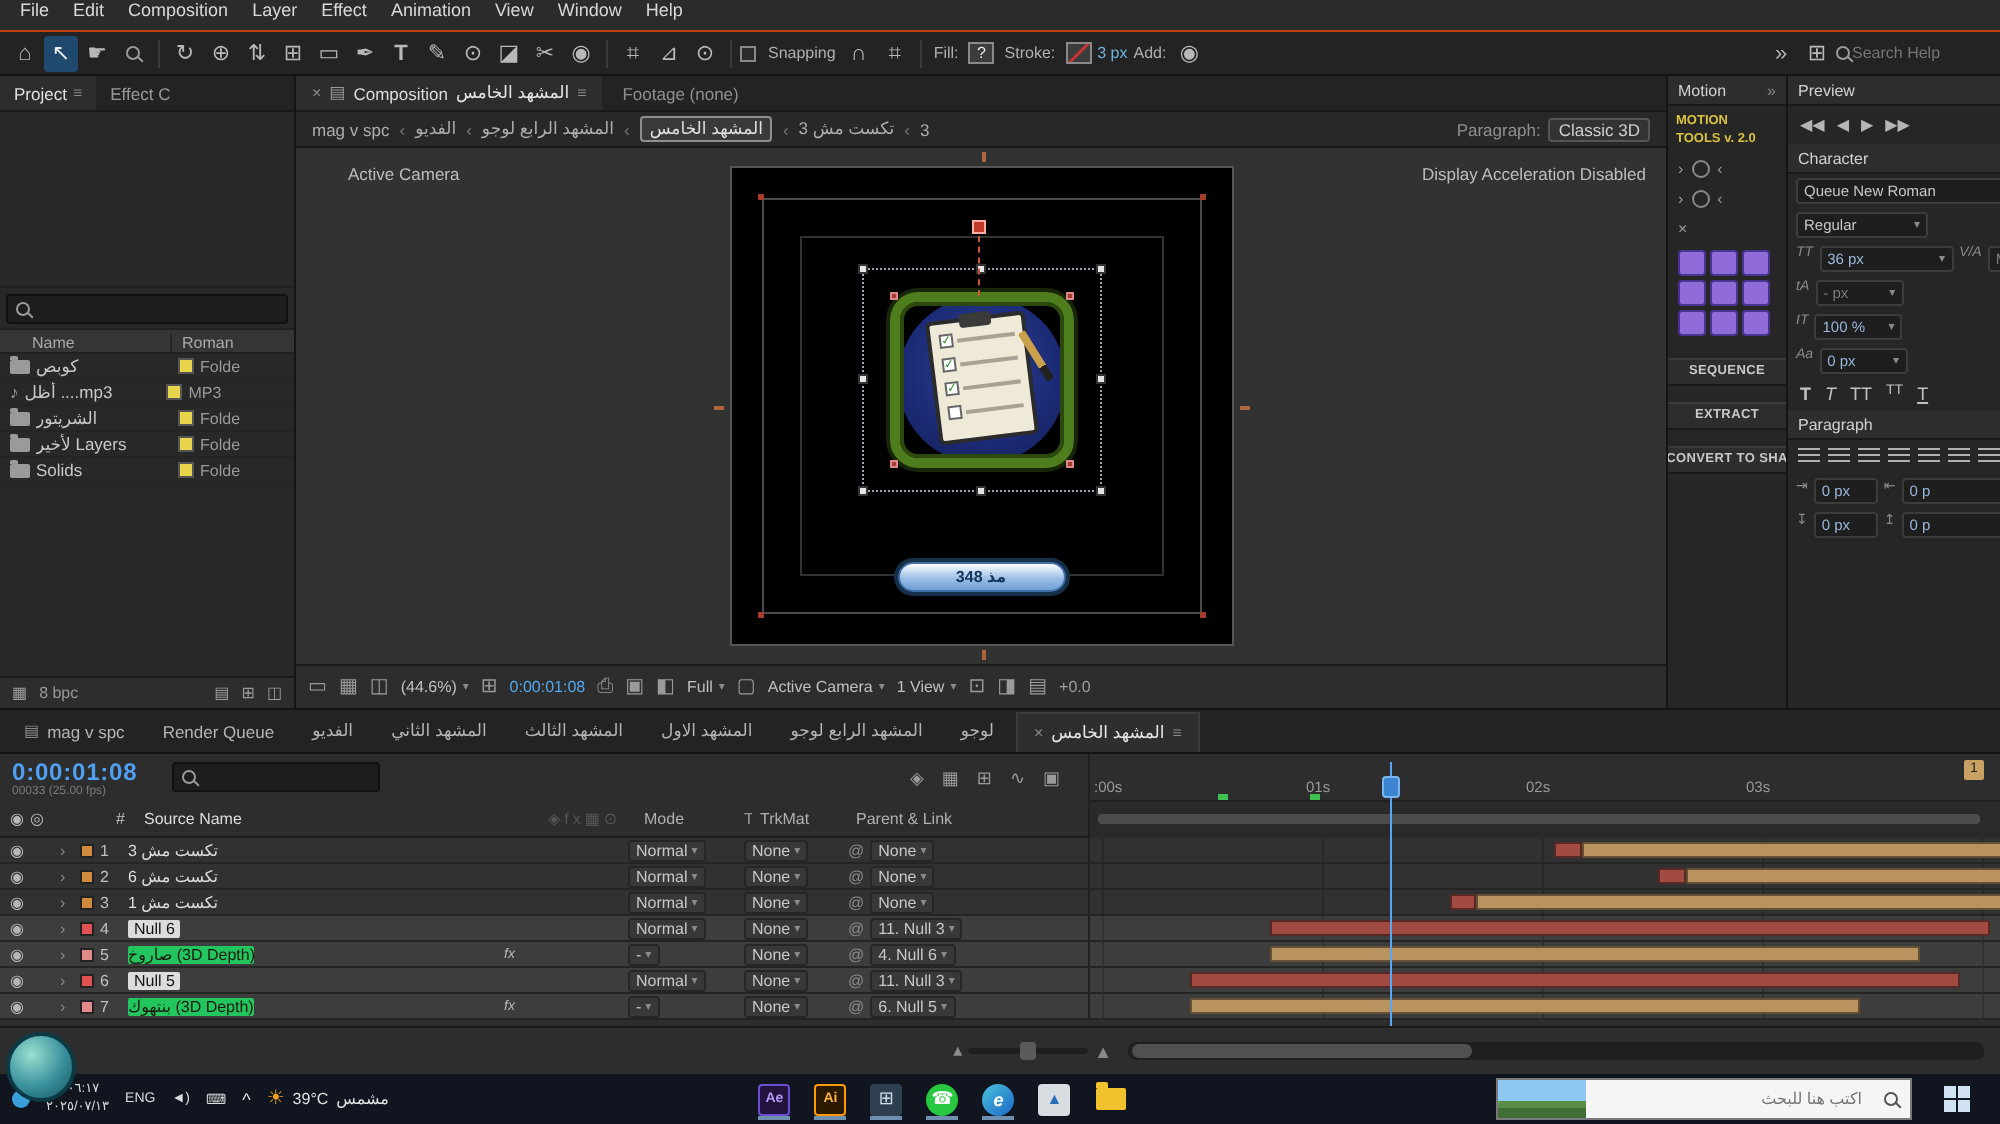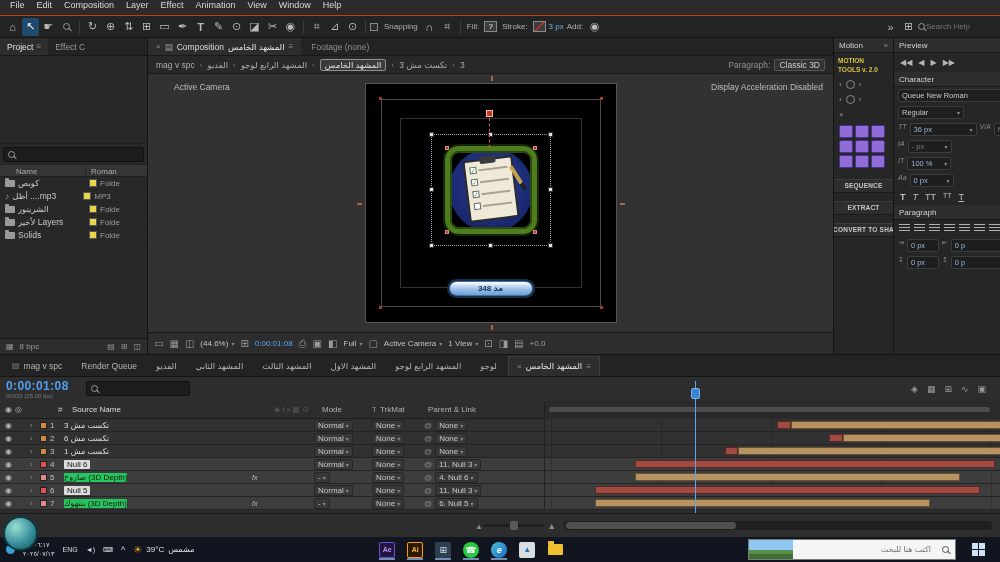--- a/index.html
+++ b/index.html
@@ -598,20 +598,29 @@
     <div class="tl-search">
         <span class="mag"></span>
       </div>
     <div class="tl-icons">
       <span>◈</span>
       <span>▦</span>
       <span>⊞</span>
       <span>∿</span>
       <span>▣</span>
     </div>
+    <div class="ruler">
+      <span class="rlab" style="left:2px">:00s</span>
+      <span class="rlab" style="left:108px">01s</span>
+      <span class="rlab" style="left:218px">02s</span>
+      <span class="rlab" style="left:328px">03s</span>
+      <i class="gtick" style="left:64px"></i>
+      <i class="gtick" style="left:110px"></i>
+      <span class="marker1">1</span>
+    </div>
   </div>
   <div class="tl-cols">
     <span class="hc c-av"><span>◉</span><span style="margin-left:3px">◎</span></span>
     <span class="hc" style="width:24px"></span>
     <span class="hc c-num">#</span>
     <span class="hc c-name">Source Name</span>
     <span class="hc c-fx"></span>
     <span class="hc c-sw">◈fx▦⊙</span>
     <span class="hc c-mode">Mode</span>
     <span class="hc c-t">T</span>

